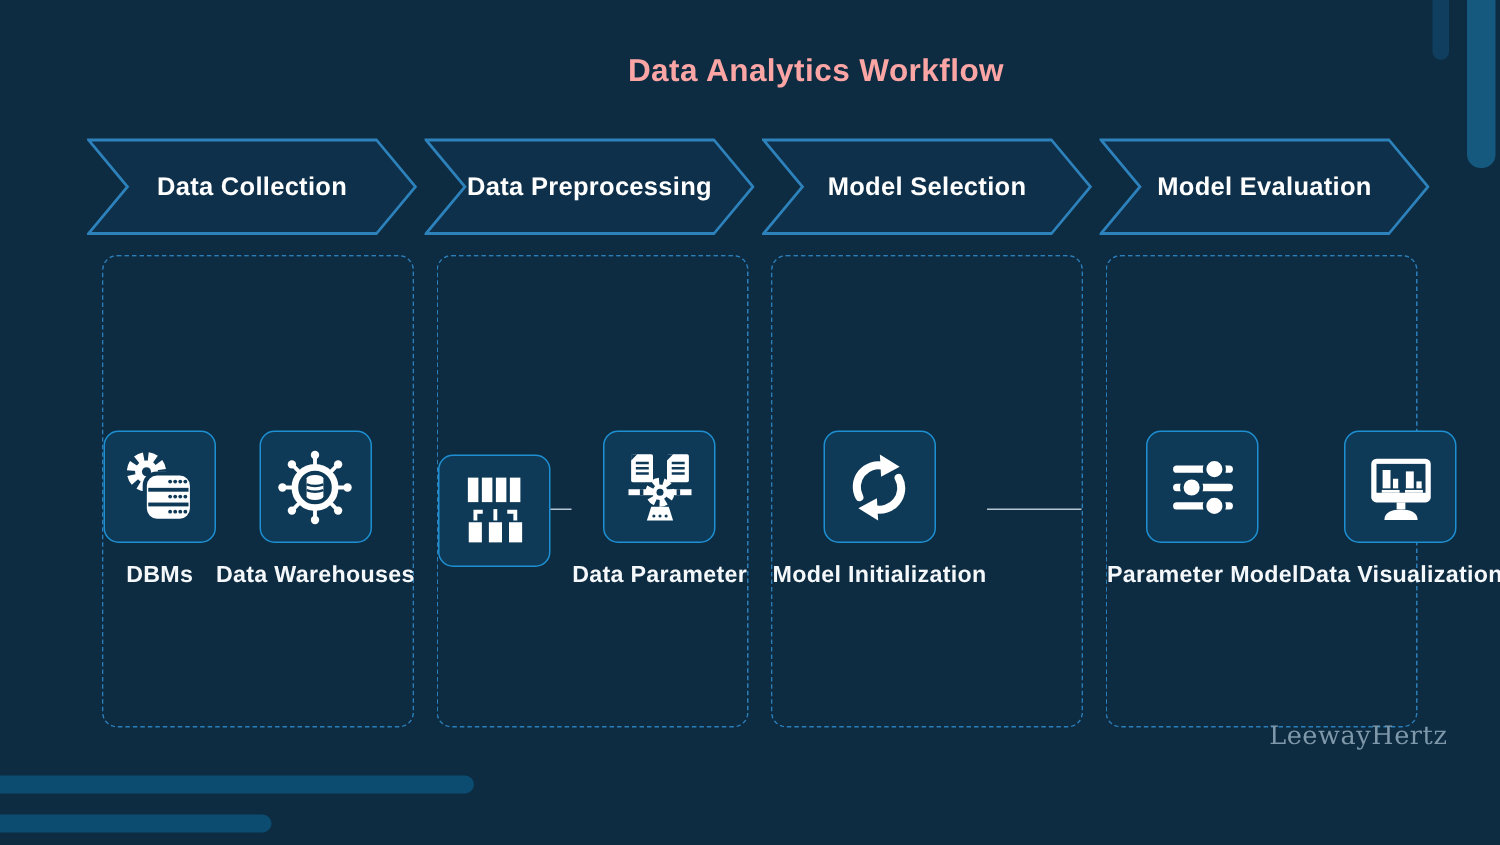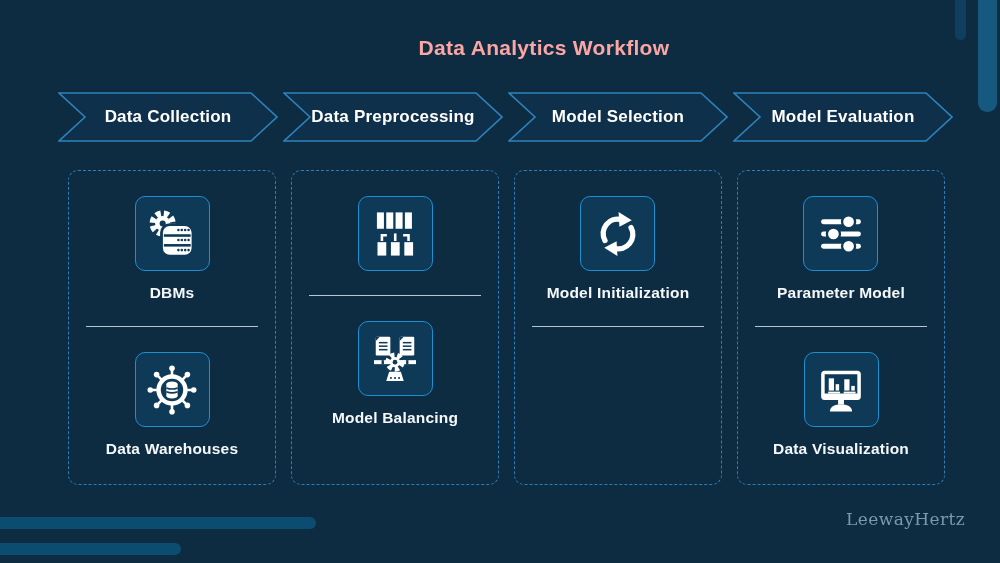--- a/index.html
+++ b/index.html
@@ -22,32 +22,32 @@
     font-family:"Liberation Sans", sans-serif;
     overflow:hidden;
     color:var(--text);
   }
   .title{
     position:absolute;top:36px;left:0;width:1000px;
     text-align:center;font-size:21px;font-weight:700;
     letter-spacing:.3px;color:#fca5a5;margin-left:44px;
   }
   
-  .chev{position:absolute;top:92px;width:220px;height:50px;}
+  .chev{position:absolute;top:92px;width:220px;height:65px;}
   .chev svg{position:absolute;left:0;top:0;width:100%;height:100%;}
   .chev-label{
     position:absolute;left:0;top:0;width:100%;height:100%;
     display:flex;align-items:center;justify-content:center;
     font-size:17px;font-weight:600;color:#ffffff;letter-spacing:.2px;
   }
   
   .card{
     position:absolute;top:170px;width:208px;height:315px;
     border:1.5px dashed #2c7eb8;border-radius:10px;
-    display:flex;flex-direction:column;align-items:center;
+    display:flex;flex-direction:row;align-items:center;
   }
   .card-item{display:flex;flex-direction:column;align-items:center;}
   .card-item.first{margin-top:25px;}
   .card-item.second{margin-top:25px;}
   .tile{
     width:75px;height:75px;border-radius:10px;
     background:var(--tile-fill);
     border:1.6px solid var(--tile-border);
     display:flex;align-items:center;justify-content:center;
   }
@@ -60,21 +60,21 @@
     margin-top:24px;width:172px;height:0;
     border-top:1px solid rgba(212,226,236,.85);
   }
   
   .decor{position:absolute;background:var(--decor);}
   .decor-bl-1{left:0;top:517px;width:316px;height:12px;border-radius:0 6px 6px 0;}
   .decor-bl-2{left:0;top:543px;width:181px;height:12px;border-radius:0 6px 6px 0;}
   .decor-tr-thin{left:955px;top:0;width:11px;height:40px;border-radius:0 0 5.5px 5.5px;background:var(--decor-dark);}
   .decor-tr-wide{left:978px;top:0;width:19px;height:112px;border-radius:0 0 9px 9px;background:var(--decor-light);}
   .brand{
-    position:absolute;right:35px;top:509px;
+    position:absolute;right:35px;top:481px;
     font-family:"DejaVu Serif", serif;
     font-size:17px;color:var(--brand-color);letter-spacing:.4px;
   }
 </style>
 </head>
 <body>
 
 <div class="title">Data Analytics Workflow</div>
 
 <div class="chev" style="left:58px">
@@ -216,21 +216,21 @@
         <circle cx="24" cy="26.7" r="4.4" fill="#fff"></circle>
         <circle cx="24" cy="26.7" r="2" fill="#0e3a58"></circle>
         <polygon points="19,35 29,35 31.5,42.8 16.5,42.8" fill="#fff"></polygon>
         <g fill="#0e3a58">
           <circle cx="20.5" cy="40.3" r="0.9"></circle>
             <circle cx="24" cy="40.3" r="0.9"></circle>
             <circle cx="27.5" cy="40.3" r="0.9"></circle>
         </g>
       </svg>
     </div>
-    <div class="item-label">Model Balancing</div>
+    <div class="item-label">Data Parameter</div>
   </div>
 </div>
 
 <div class="card" style="left:514px">
   <div class="card-item first">
     <div class="tile">
       <svg viewBox="0 0 48 48">
         <g stroke="#fff" stroke-width="4.6" fill="none" stroke-linecap="round">
           <path d="M12.8,29.5 A12.3,12.3 0 0 1 27,11.8"></path>
           <path d="M35.2,18.5 A12.3,12.3 0 0 1 21,36.2"></path>

